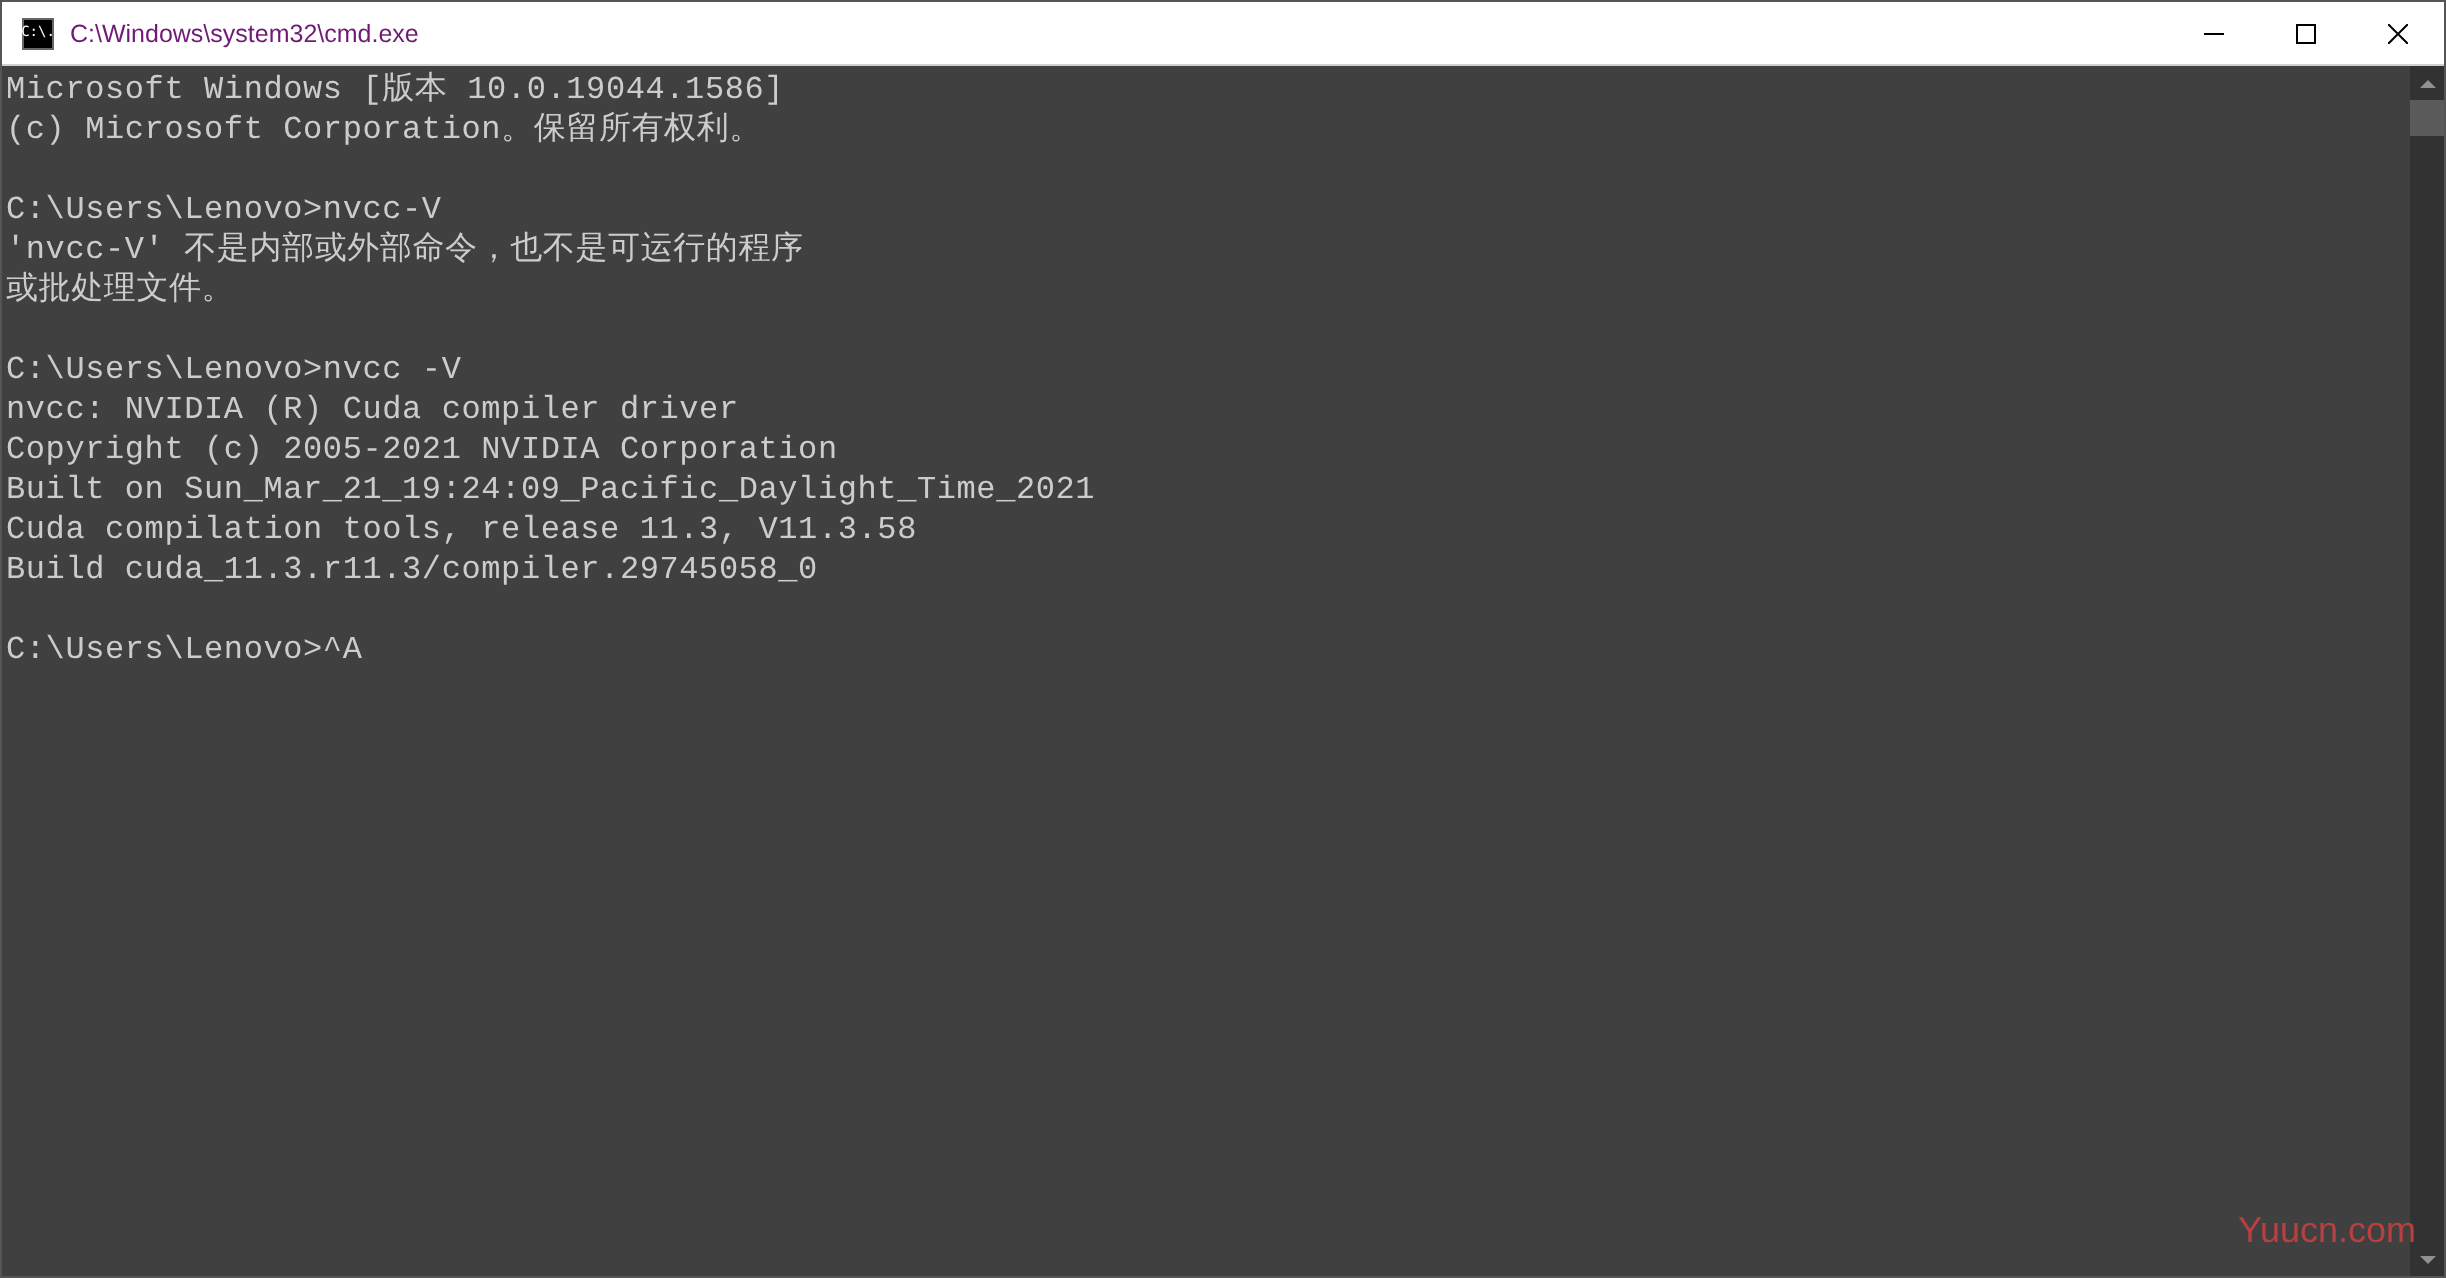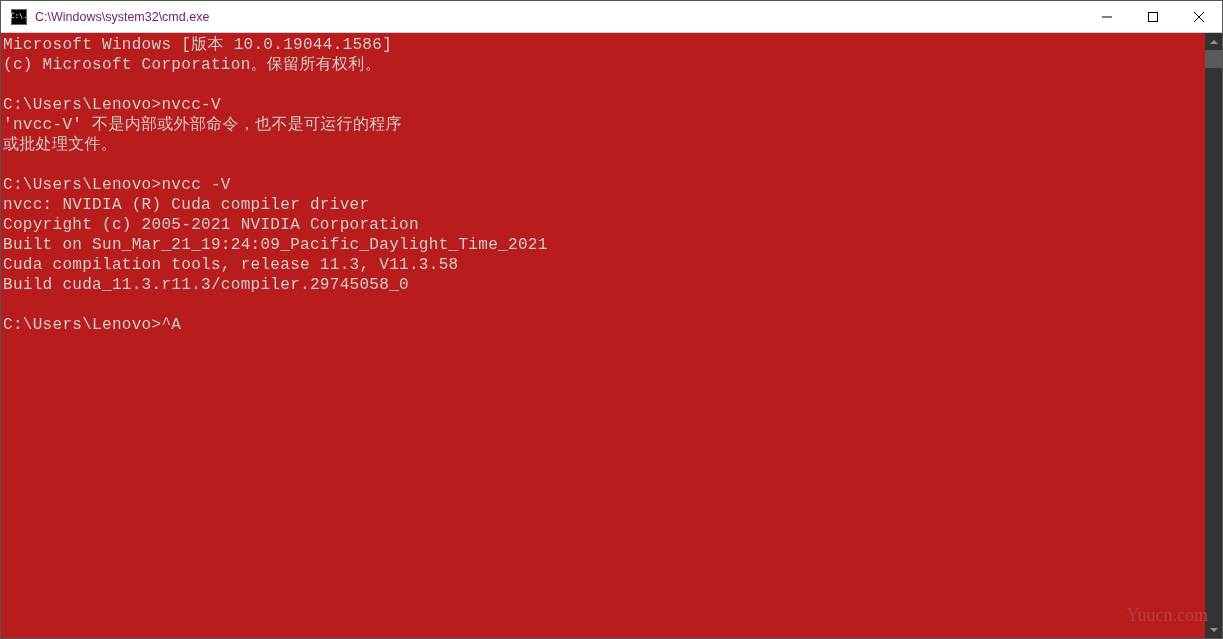--- a/index.html
+++ b/index.html
@@ -62,21 +62,21 @@
     .win-btn svg { stroke: #000; stroke-width: 1; fill: none; }
     .console-body {
       flex: 1;
       display: flex;
       position: relative;
       background: #000000;
       overflow: hidden;
     }
     .console {
       flex: 1;
-      background: #b91c1c;
+      background: #404040;
       color: #cccccc;
       font-family: "NSimSun", "SimSun", "Consolas", "Courier New", monospace;
       font-size: 16px;
       line-height: 20px;
       white-space: pre;
       padding: 2px 0 0 2px;
       overflow: hidden;
       letter-spacing: 0.3px;
     }
     .scrollbar {
@@ -105,21 +105,21 @@
       left: 0;
       right: 0;
       height: 18px;
       background: #5a5a5a;
     }
     .watermark {
       position: absolute;
       bottom: 12px;
       right: 14px;
       color: #b84040;
-      font-family: Liberation Serif, serif;
+      font-family: Liberation Sans, sans-serif;
       font-size: 18px;
       pointer-events: none;
     }
   </style>
 </head>
 <body>
 
 <div class="window">
 
   <div class="titlebar">

